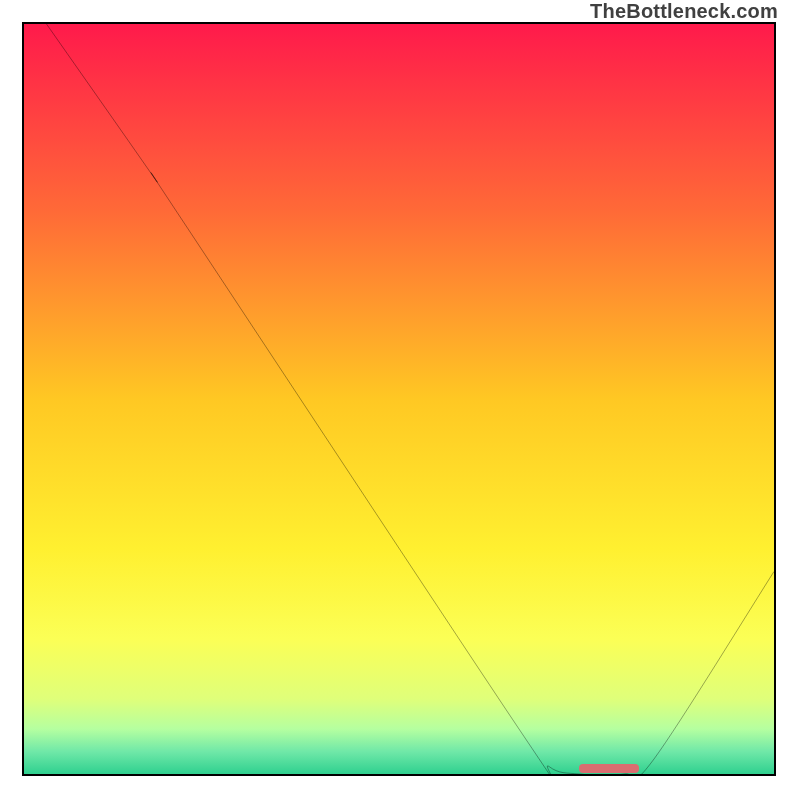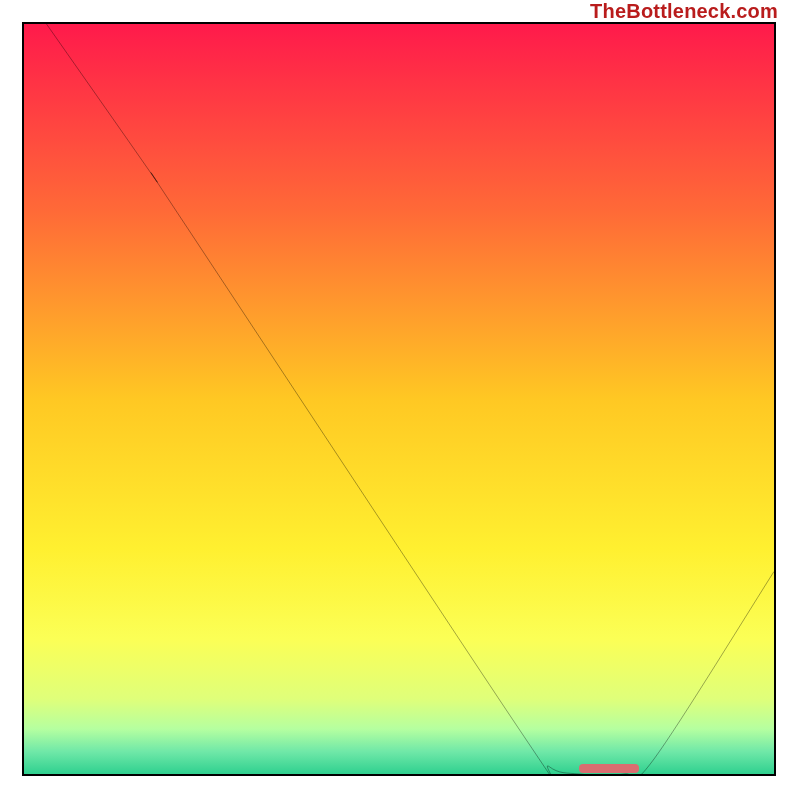--- a/index.html
+++ b/index.html
@@ -33,21 +33,21 @@
     top: 0;
     width: 100%;
     height: 100%;
   }
   .watermark {
     position: absolute;
     top: 0;
     right: 22px;
     font-size: 20px;
     font-weight: bold;
-    color: #b91c1c;
+    color: #404040;
     letter-spacing: 0.2px;
   }
   .flat-marker {
     position: absolute;
     background: #d96d70;
     border-radius: 4px;
     height: 9px;
   }
 </style>
 </head>

